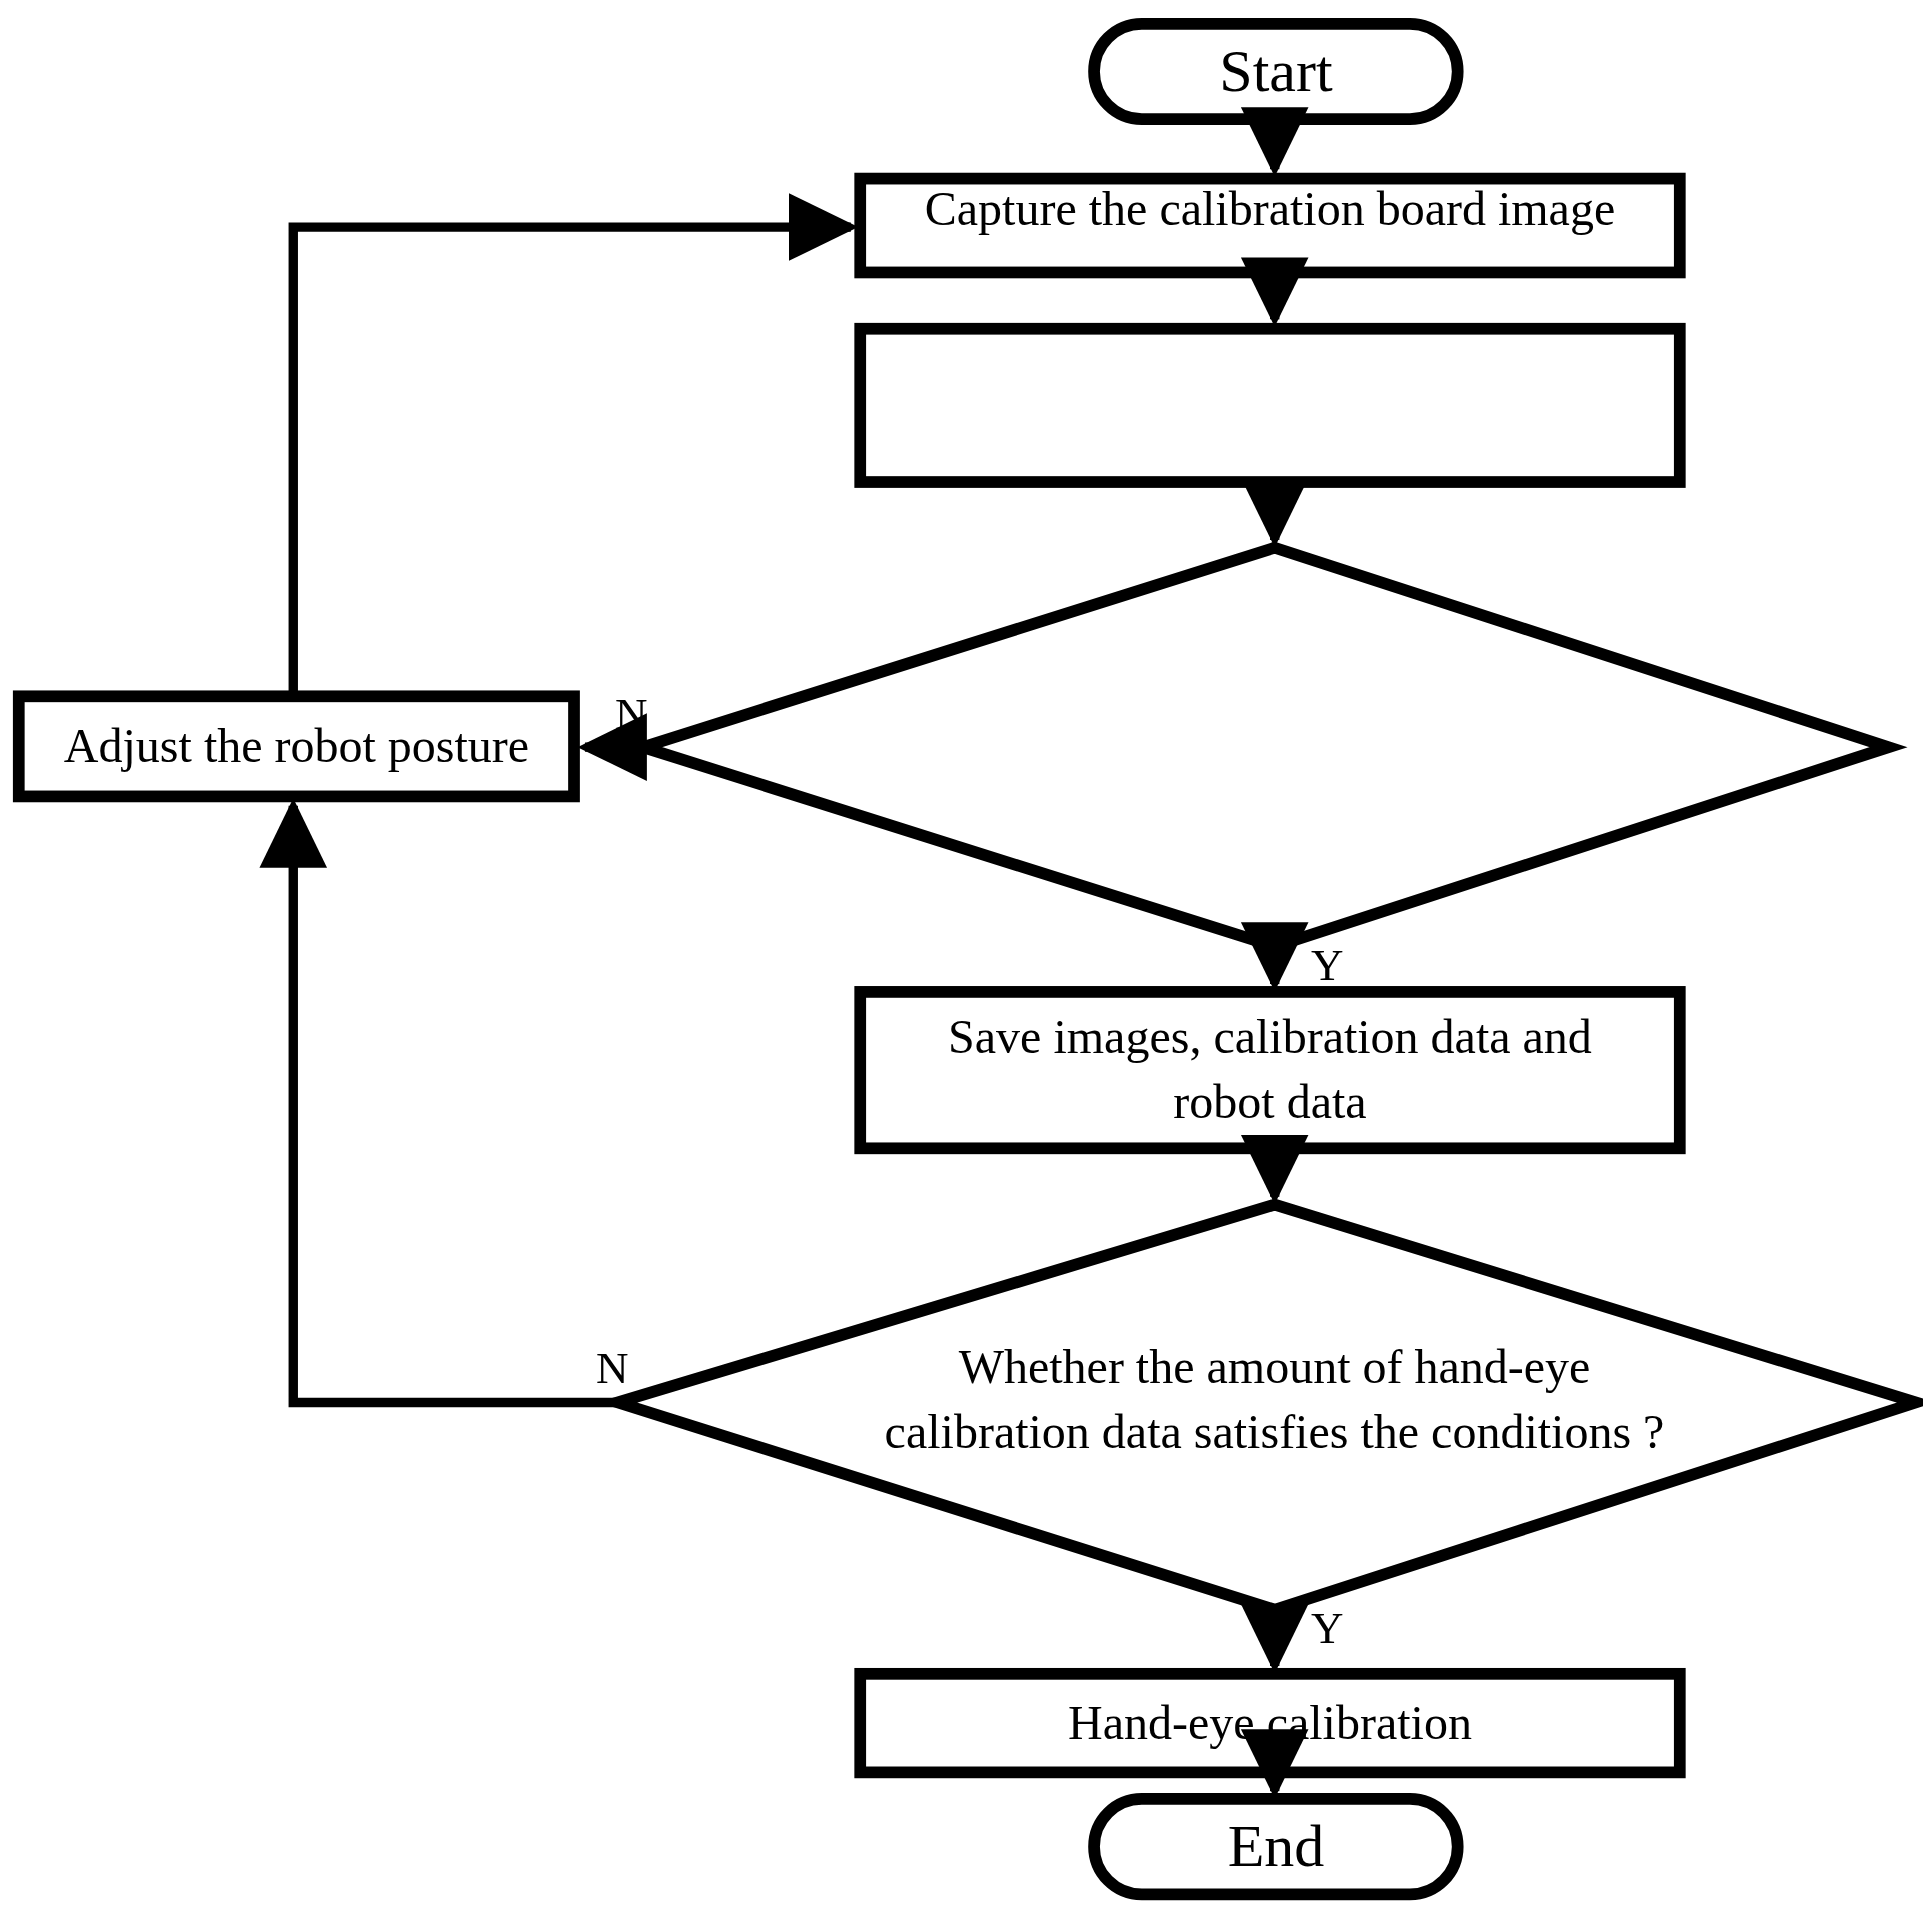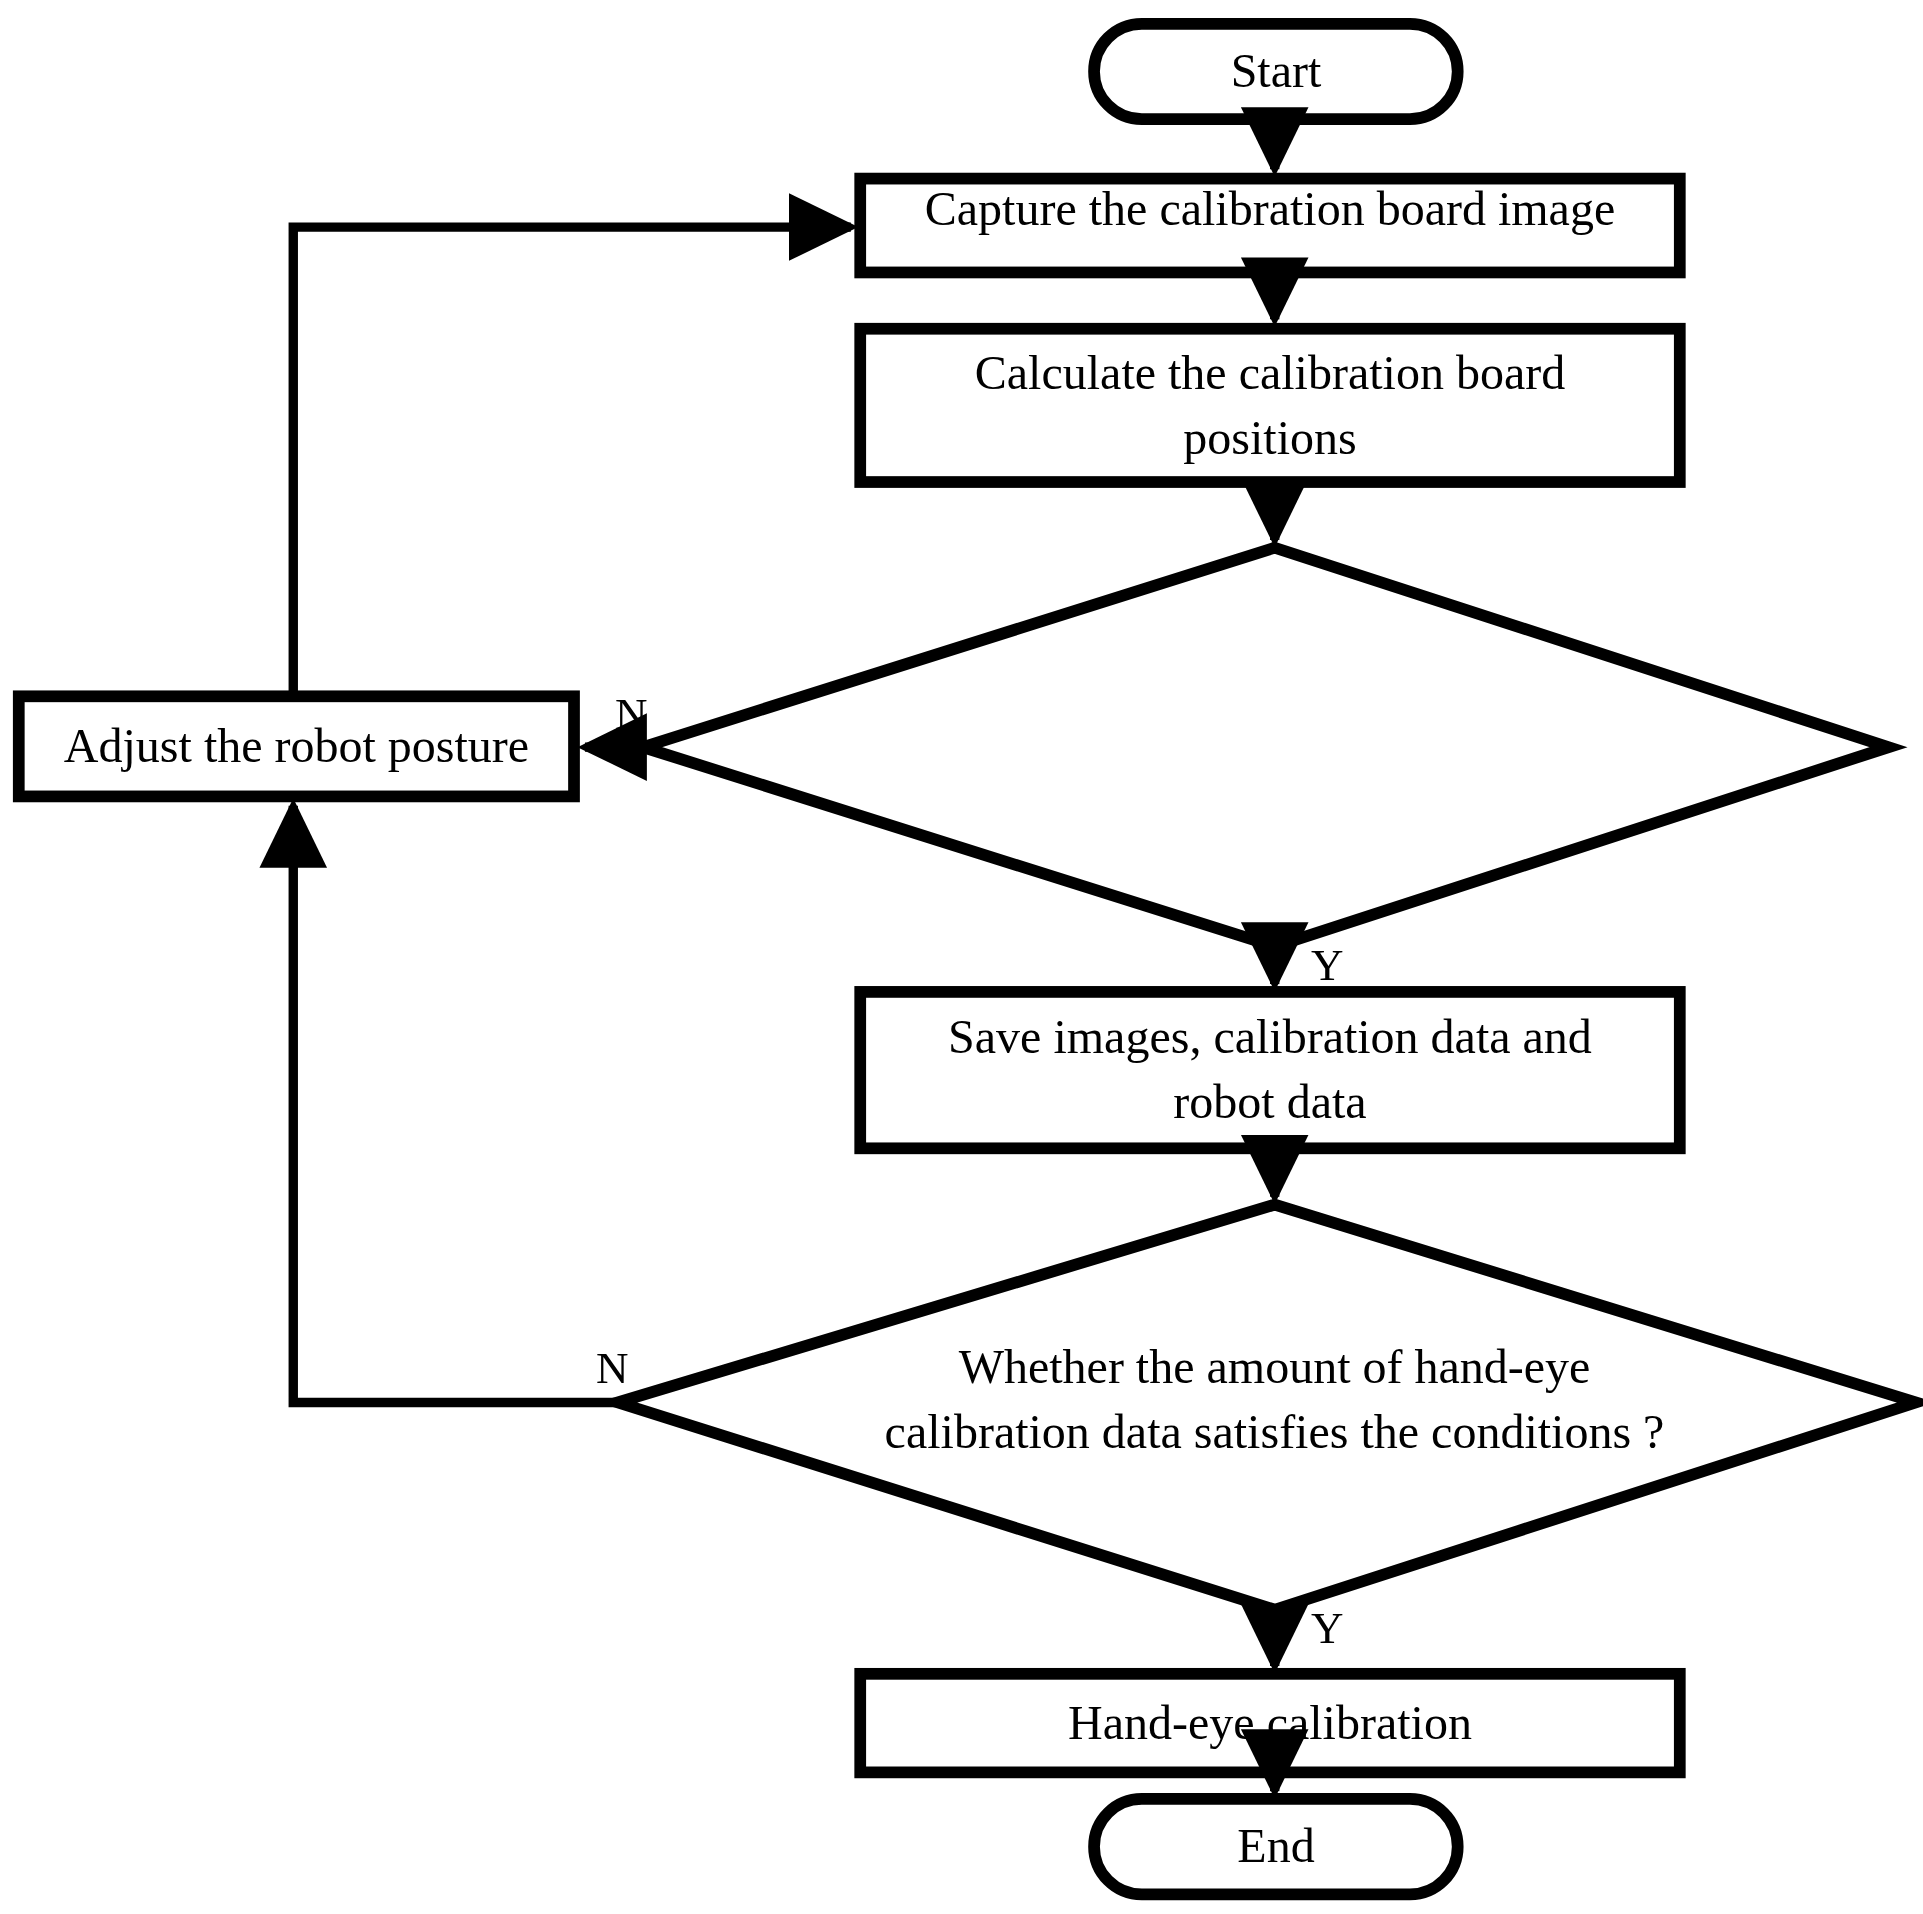--- a/index.html
+++ b/index.html
@@ -27,21 +27,21 @@
     display: flex;
     align-items: center;
     justify-content: center;
     text-align: center;
     color: #000000;
     font-family: "Liberation Serif", "DejaVu Serif", serif;
     line-height: 1.35;
     white-space: pre-line;
     pointer-events: none;
   }
-  .lbl-terminal { font-size: 48px; }
+  .lbl-terminal { font-size: 60px; }
   .lbl-process  { font-size: 48px; }
   .lbl-decision { font-size: 48px; }
   .branch-label {
     position: absolute;
     color: #000000;
     font-size: 45px;
     font-family: "Liberation Serif", "DejaVu Serif", serif;
   }
 </style>
 </head>
@@ -92,22 +92,20 @@
 
     <polyline points="375,890 375,290 1088,290" fill="none" stroke="#000000" stroke-width="12" marker-end="url(#arrowhead)"></polyline>
 
     <polyline points="790,1793 375,1793 375,1030" fill="none" stroke="#000000" stroke-width="12" marker-end="url(#arrowhead)"></polyline>
   </svg>
 
   <div class="node-label lbl-terminal" style="left:1094px; top:23.5px; width:364px; height:95px;">Start</div>
 
   <div class="node-label lbl-process" style="left:860px; top:162px; width:820px; height:94px;">Capture the calibration board image</div>
 
-  <div class="node-label lbl-process" style="left:860px; top:329px; width:820px; height:153px;">Calculate the calibration board
-positions</div>
 
 
   <div class="node-label lbl-process" style="left:19px; top:696px; width:555px; height:100px;">Adjust the robot posture</div>
 
   <div class="node-label lbl-process" style="left:860px; top:992px; width:820px; height:156px;">Save images, calibration data  and
 robot data</div>
 
   <div class="node-label lbl-decision" style="left:860px; top:1322px; width:829px; height:156px;">Whether the amount of hand-eye
 calibration data satisfies the conditions ?</div>
 

